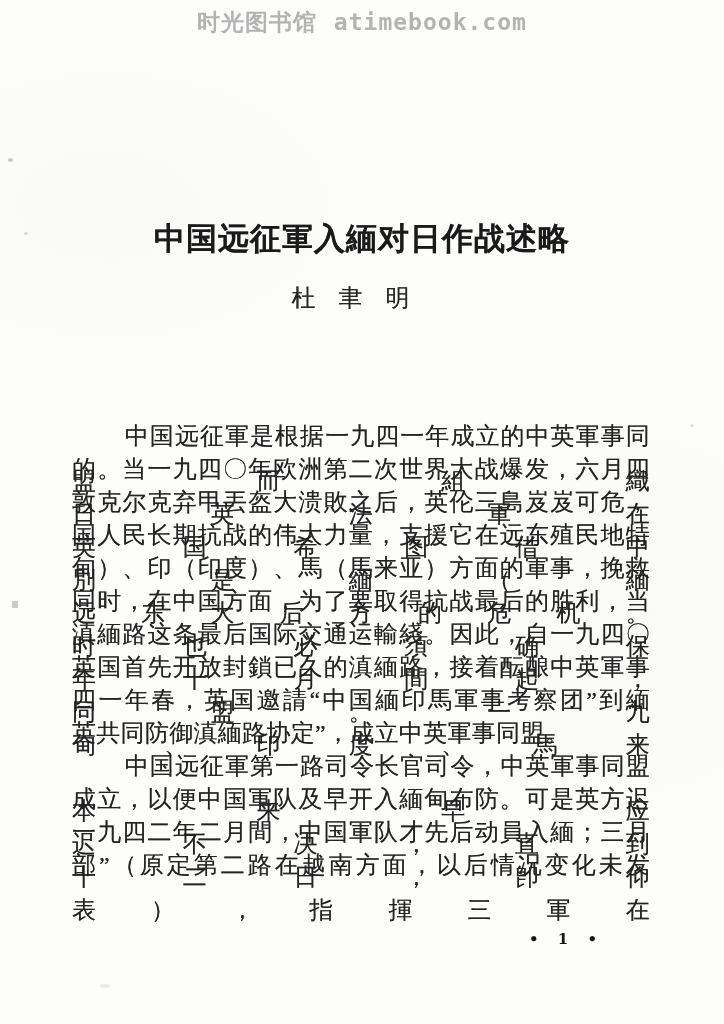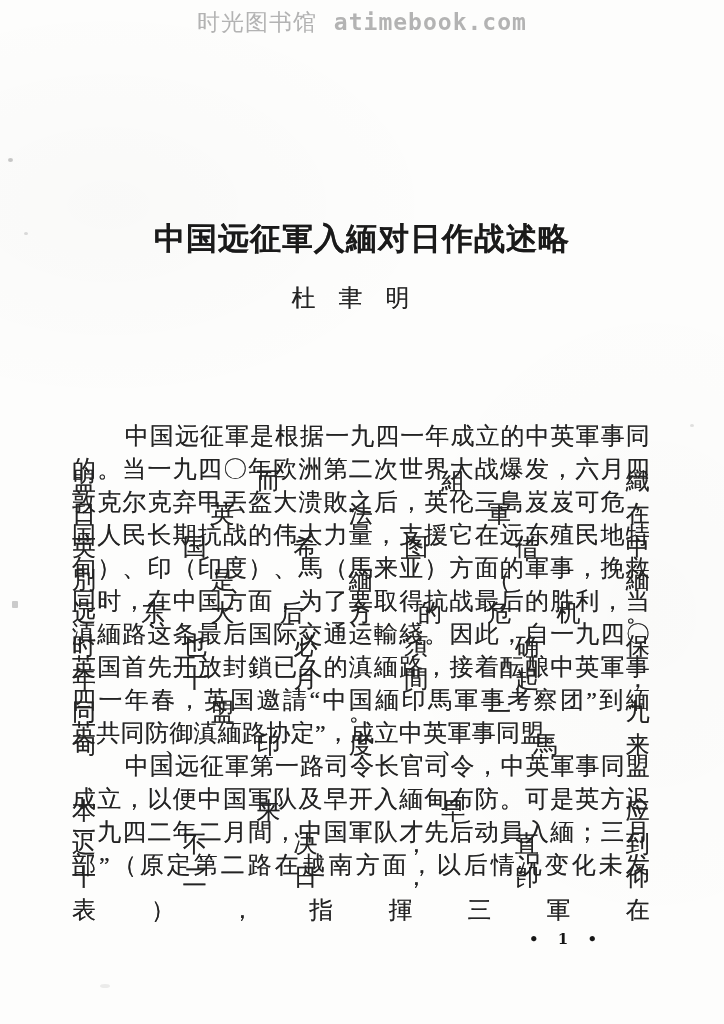--- a/index.html
+++ b/index.html
@@ -26,21 +26,21 @@
     left: 0;
     width: 100%;
     text-align: center;
     color: #b3b3b3;
     font-size: 23px;
     letter-spacing: 1px;
     white-space: nowrap;
   }
   .watermark .wm-cjk {
     font-family: "DejaVu Sans", sans-serif;
-    font-weight: 400;
+    font-weight: 700;
   }
   .watermark .wm-url {
     font-family: "DejaVu Sans Mono", monospace;
     font-weight: 600;
     margin-left: 10px;
     text-align: right;
   }
   .title {
     position: absolute;
     top: 218px;

